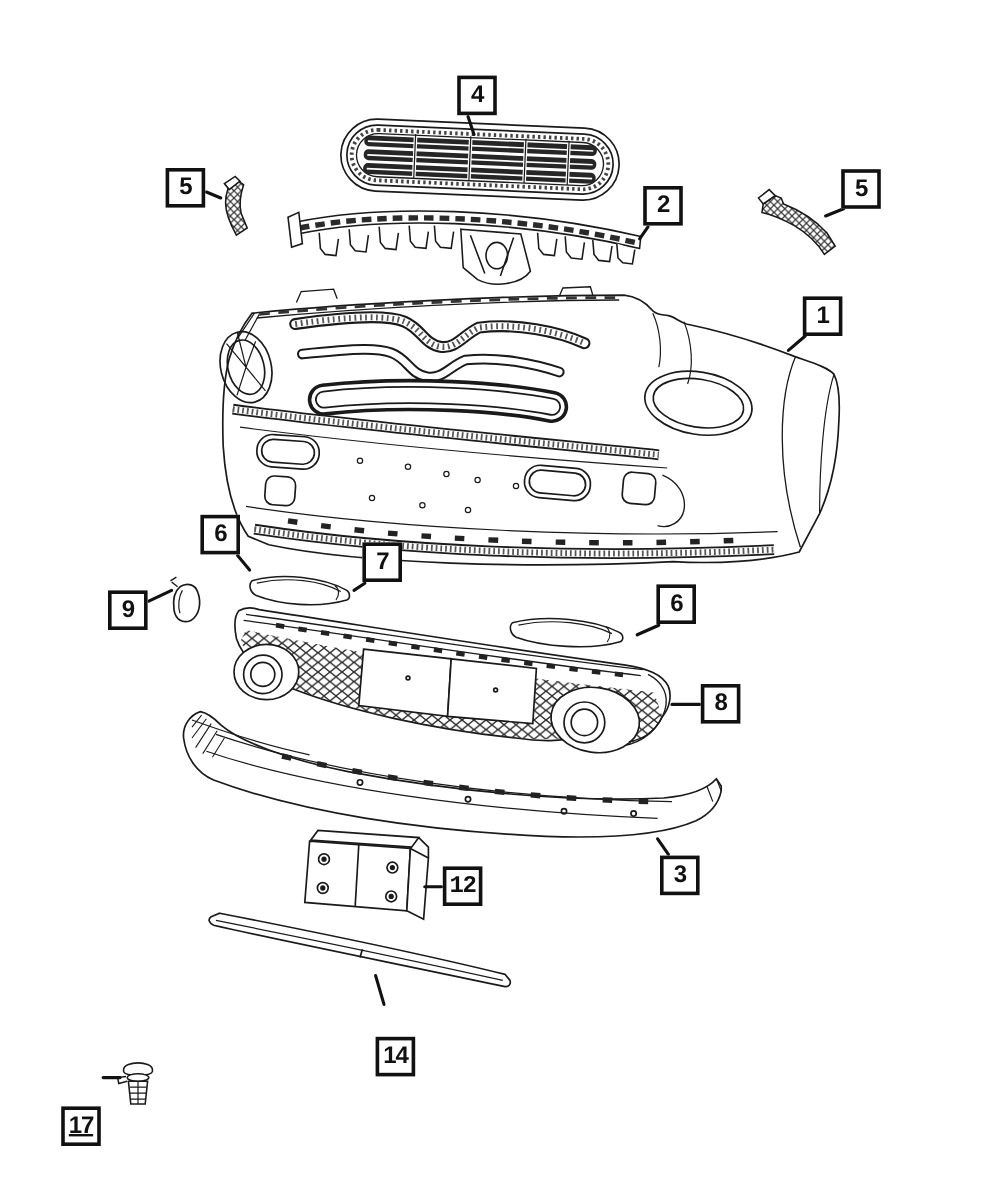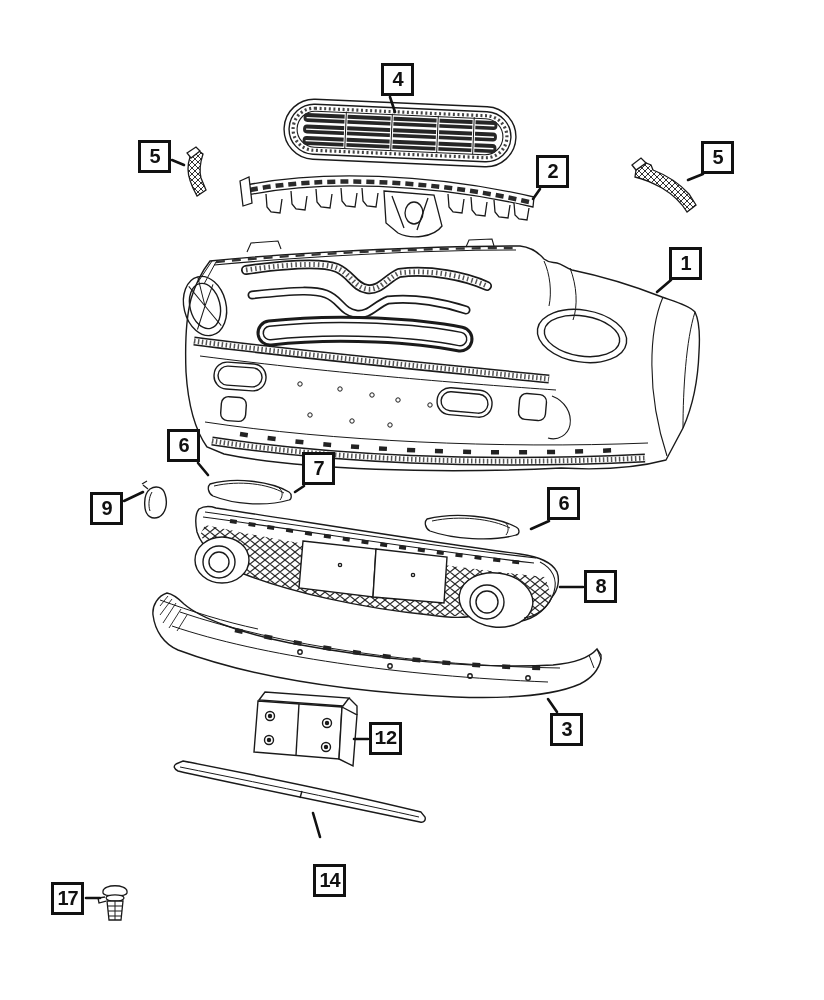--- a/index.html
+++ b/index.html
@@ -338,15 +338,15 @@
 <div class="co" style="left:701px;top:141px;">5</div>
 <div class="co" style="left:669px;top:247px;">1</div>
 <div class="co" style="left:167px;top:429px;">6</div>
 <div class="co" style="left:302px;top:452px;">7</div>
 <div class="co" style="left:90px;top:492px;">9</div>
 <div class="co" style="left:547px;top:487px;">6</div>
 <div class="co" style="left:584px;top:570px;">8</div>
 <div class="co" style="left:550px;top:713px;">3</div>
 <div class="co" style="left:369px;top:722px;font-family:Liberation Mono, monospace;">12</div>
 <div class="co" style="left:313px;top:864px;">14</div>
-<div class="co" style="left:51px;top:882px;">17</div>
+<div class="co" style="left:51px;top:922px;text-decoration:underline;">17</div>
 
 </div>
 
 </body></html>

